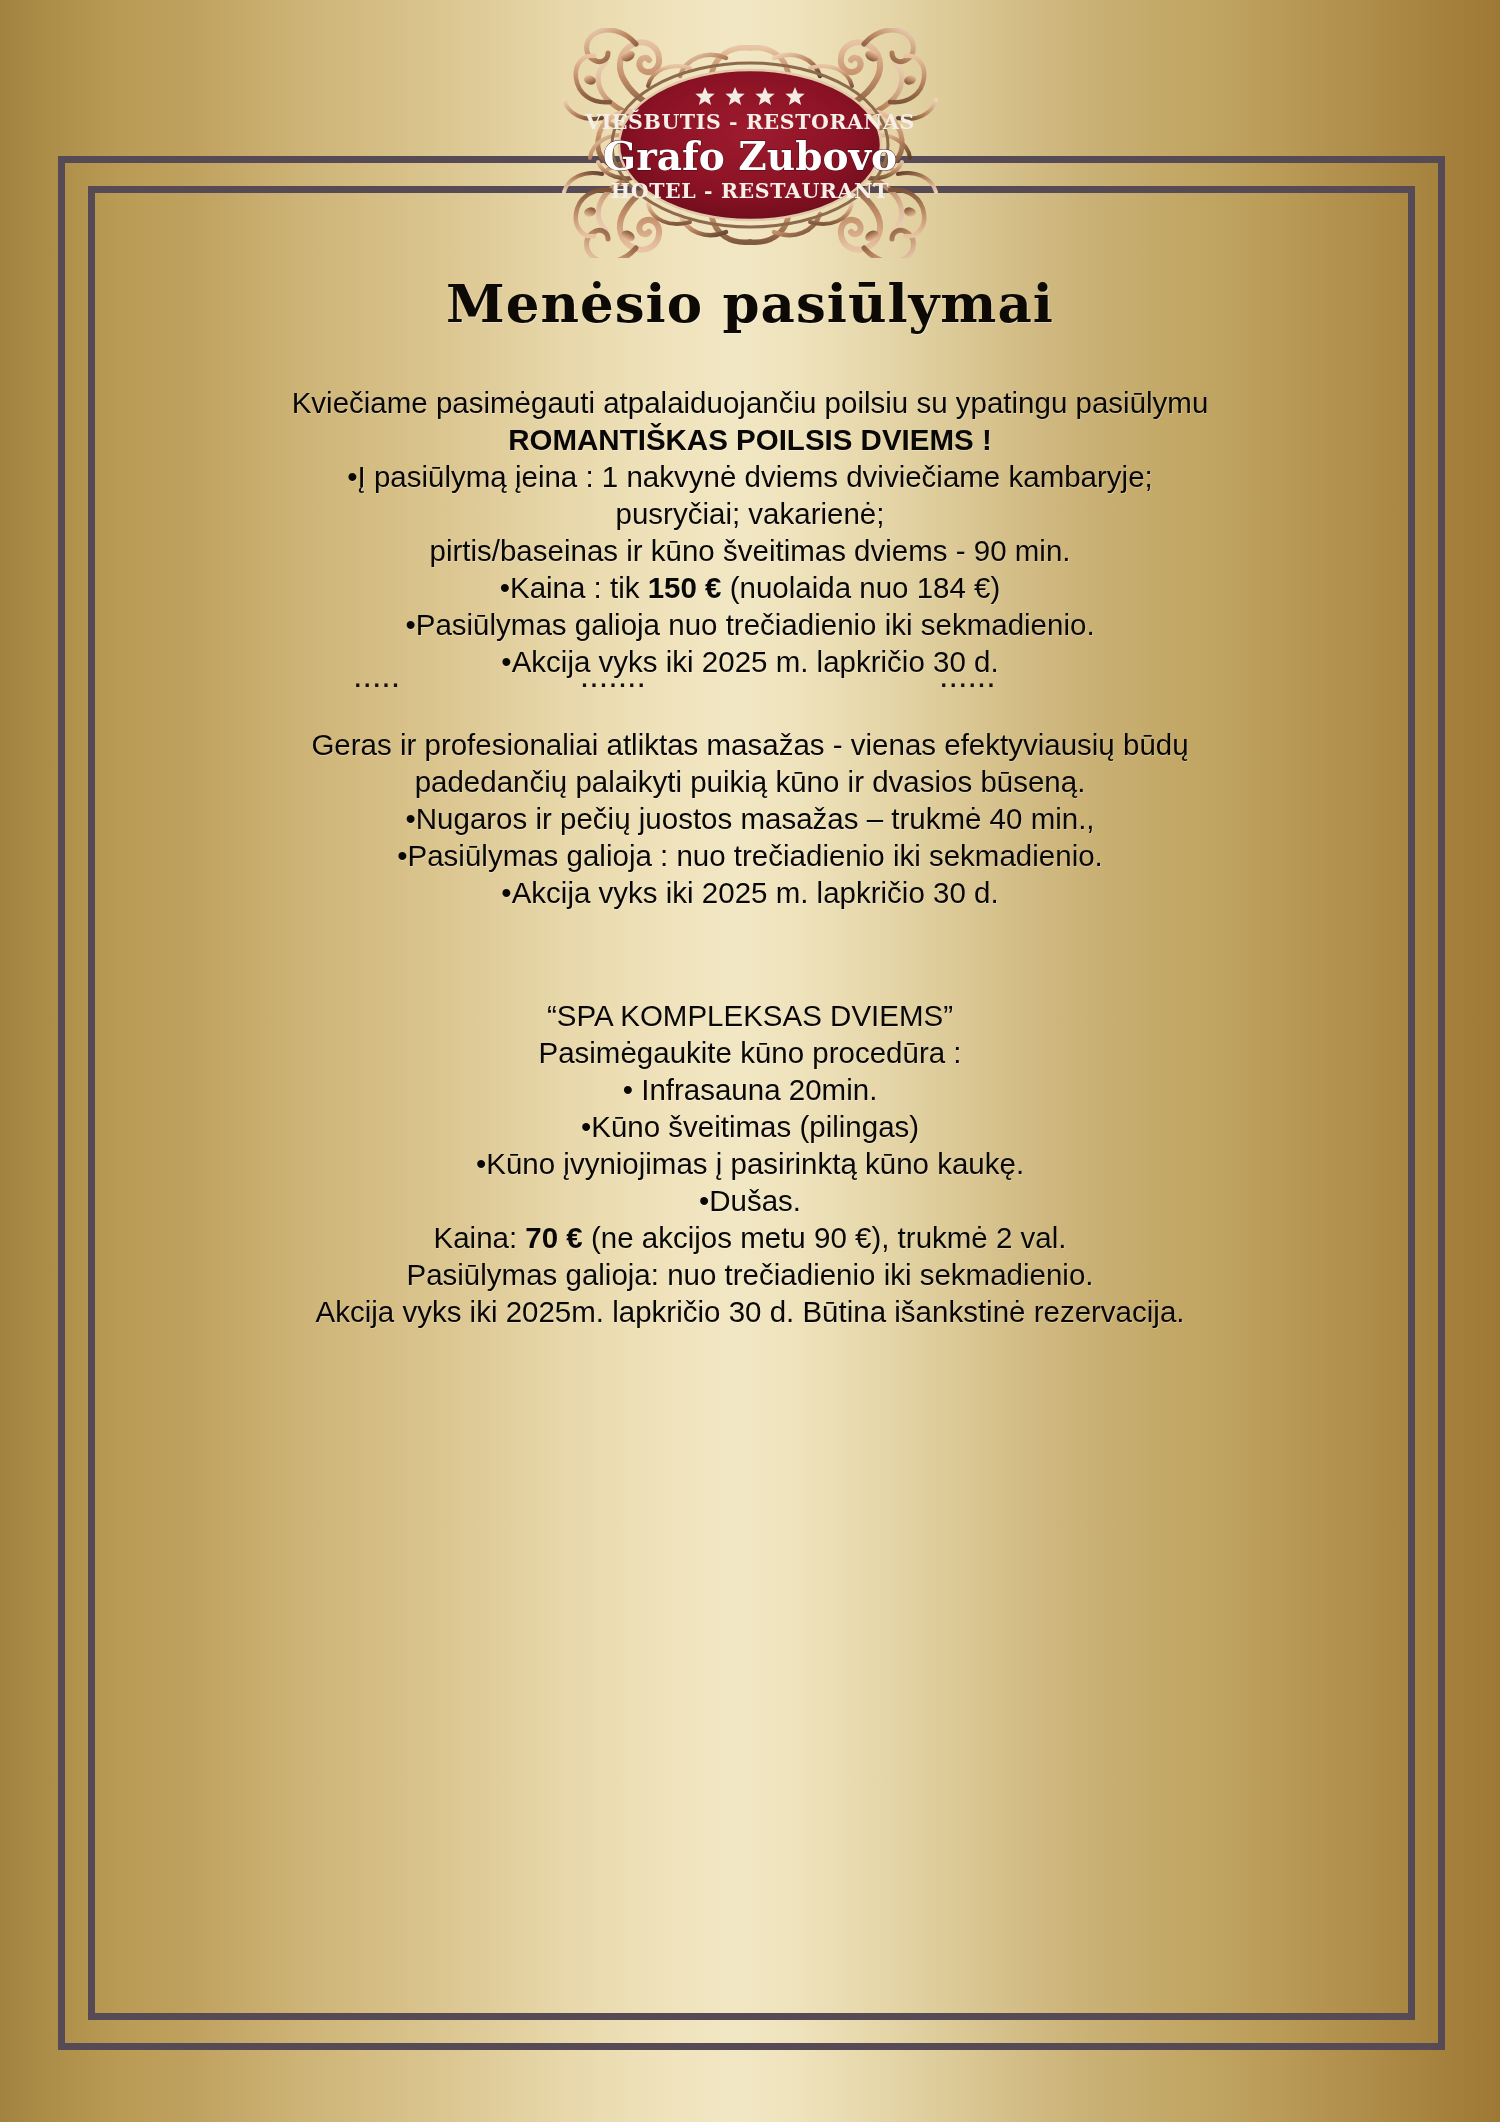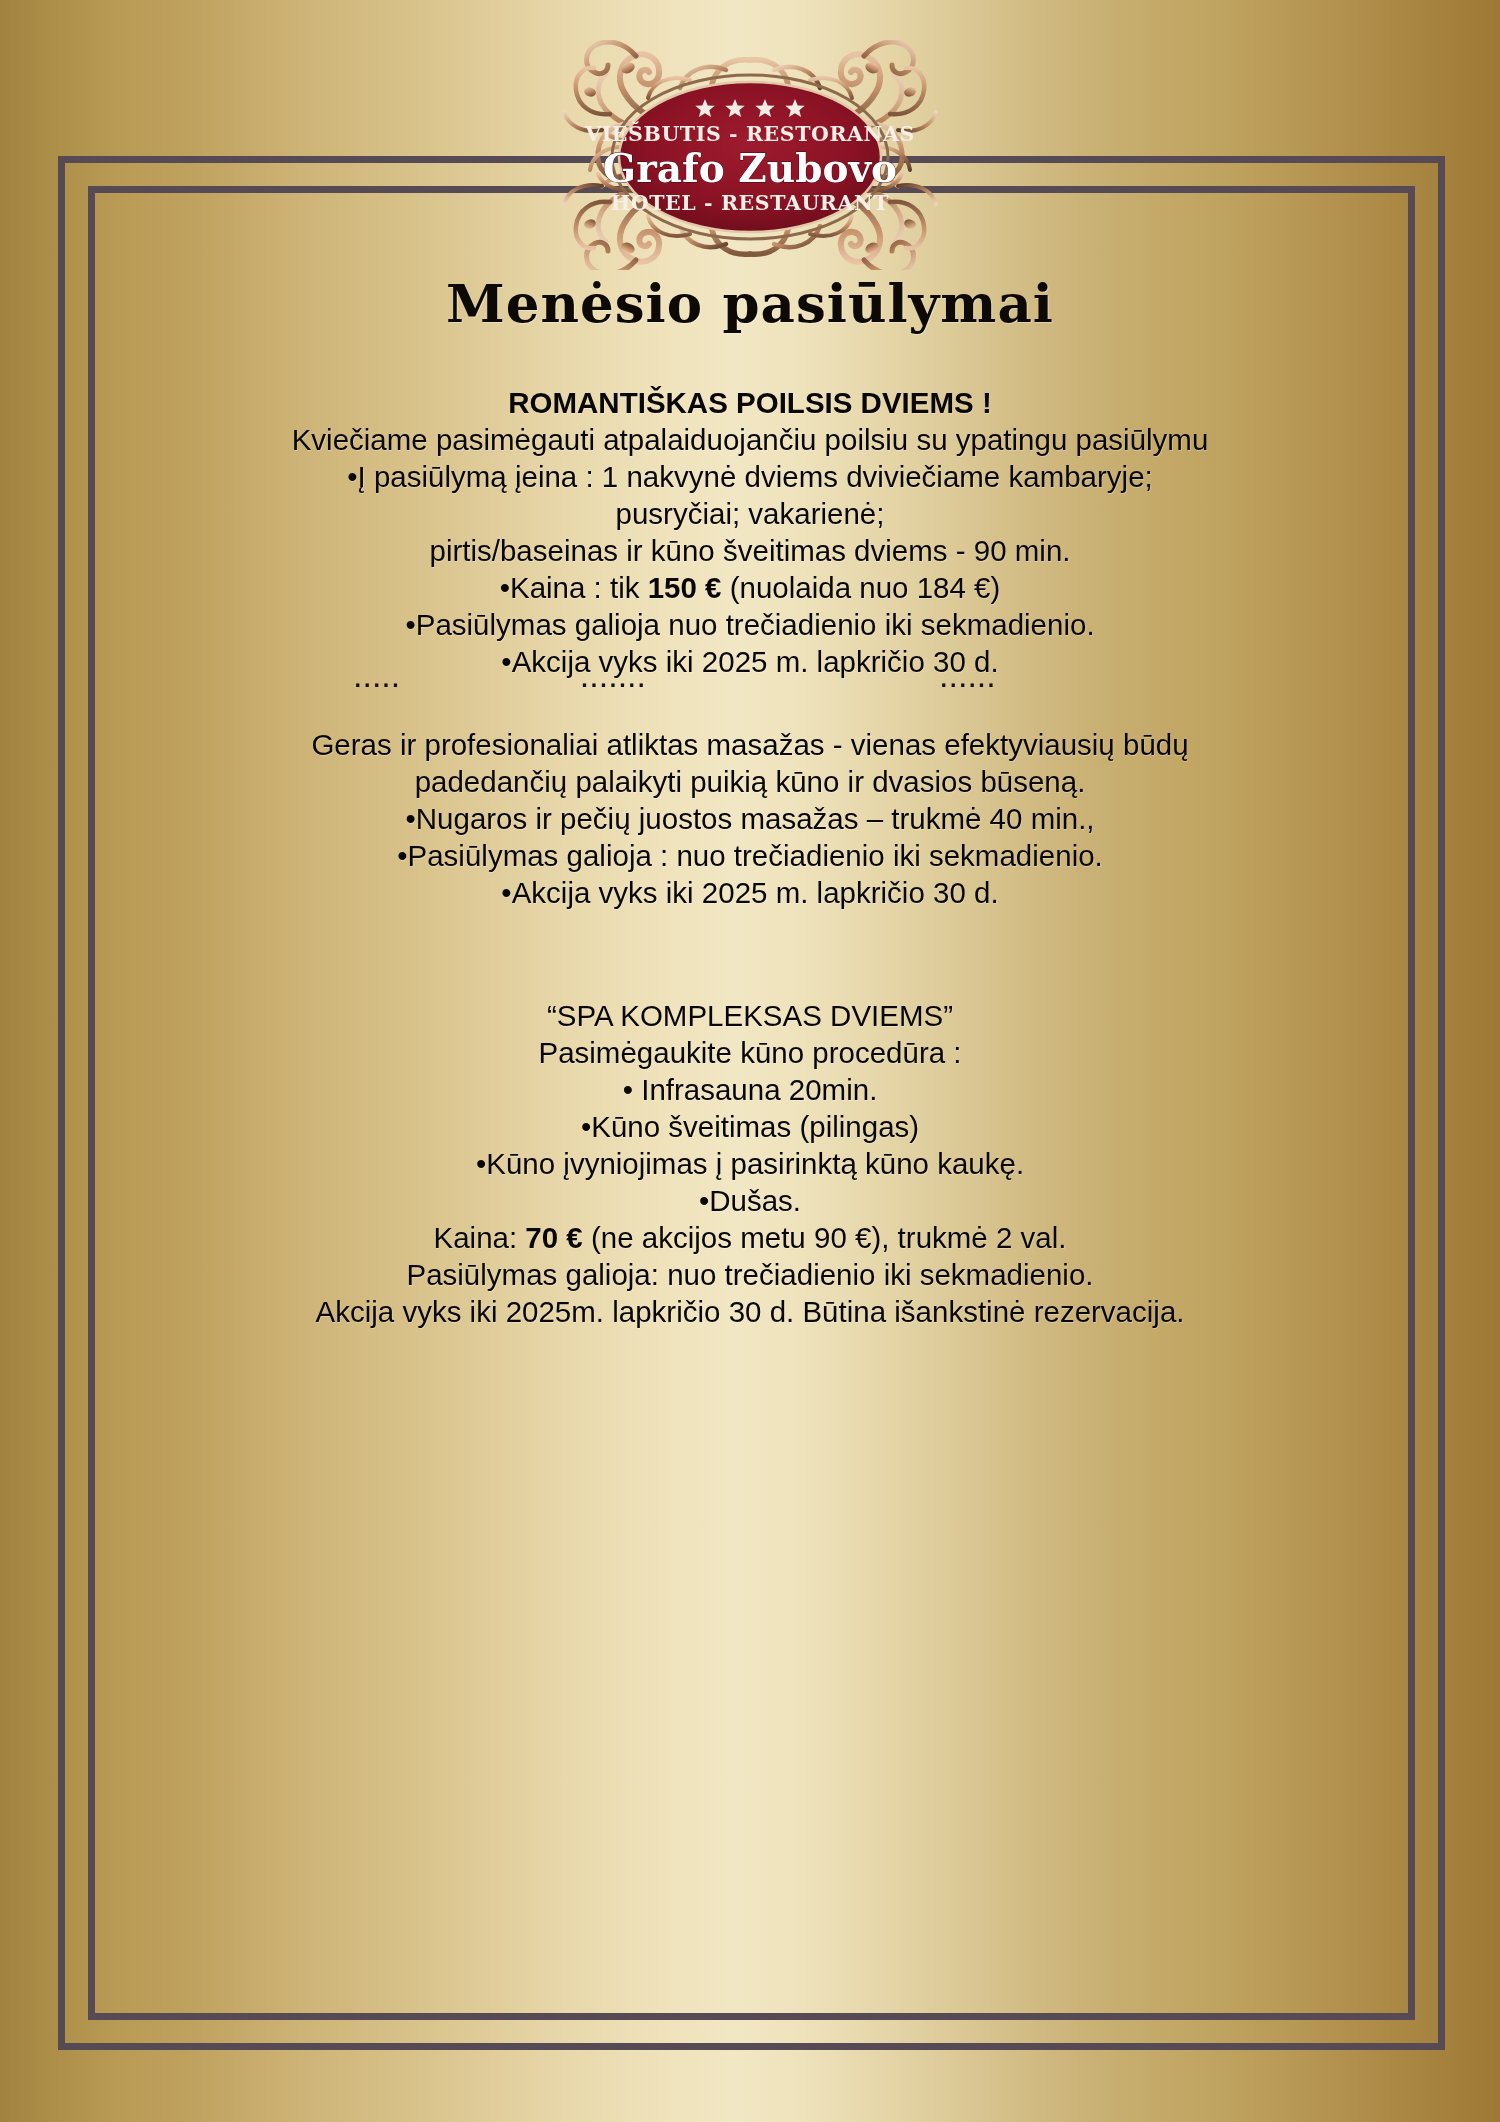--- a/index.html
+++ b/index.html
@@ -36,21 +36,21 @@
     position:absolute;left:58px;top:156px;width:1387px;height:1894px;
     border:7px solid #564a55;box-sizing:border-box;
   }
   #frame-inner{
     position:absolute;left:88px;top:186px;width:1327px;height:1834px;
     border:7px solid #564a55;box-sizing:border-box;
   }
 
   
   #logo{
-    position:absolute;left:50%;top:40px;transform:translateX(-50%);
+    position:absolute;left:50%;top:28px;transform:translateX(-50%);
     width:440px;height:230px;z-index:5;
   }
   #logo svg{display:block;width:100%;height:100%;}
 
   
   #content{
     position:absolute;left:0;top:0;width:1500px;height:1496px;
     z-index:4;
   }
 
@@ -176,22 +176,22 @@
 
     <text x="220" y="170" text-anchor="middle" font-family="DejaVu Serif, serif" font-size="20.5" font-weight="bold" letter-spacing="0.6" fill="#f5efe7">HOTEL - RESTAURANT</text>
   </svg>
 </div>
 
 <div id="content">
 
   <div class="page-title">Menėsio  pasiūlymai</div>
 
   <div class="block" id="block1">
+    <p>Kviečiame pasimėgauti atpalaiduojančiu poilsiu su ypatingu pasiūlymu</p>
     <p><b>ROMANTIŠKAS POILSIS DVIEMS !</b></p>
-    <p>Kviečiame pasimėgauti atpalaiduojančiu poilsiu su ypatingu pasiūlymu</p>
     <p>•Į pasiūlymą įeina : 1 nakvynė dviems dviviečiame kambaryje;</p>
     <p>pusryčiai; vakarienė;</p>
     <p>pirtis/baseinas ir kūno šveitimas dviems  -  90 min.</p>
     <p><span>•Kaina : tik <b>150 €</b> (nuolaida nuo <span>184 €</span>)</span></p>
     <p>•Pasiūlymas galioja nuo trečiadienio iki sekmadienio.</p>
     <p>•Akcija vyks iki 2025 m. lapkričio 30 d.</p>
   </div>
 
   <div class="divider" id="divider1">_______ ..... _________....... _______________...... _______________</div>
 

